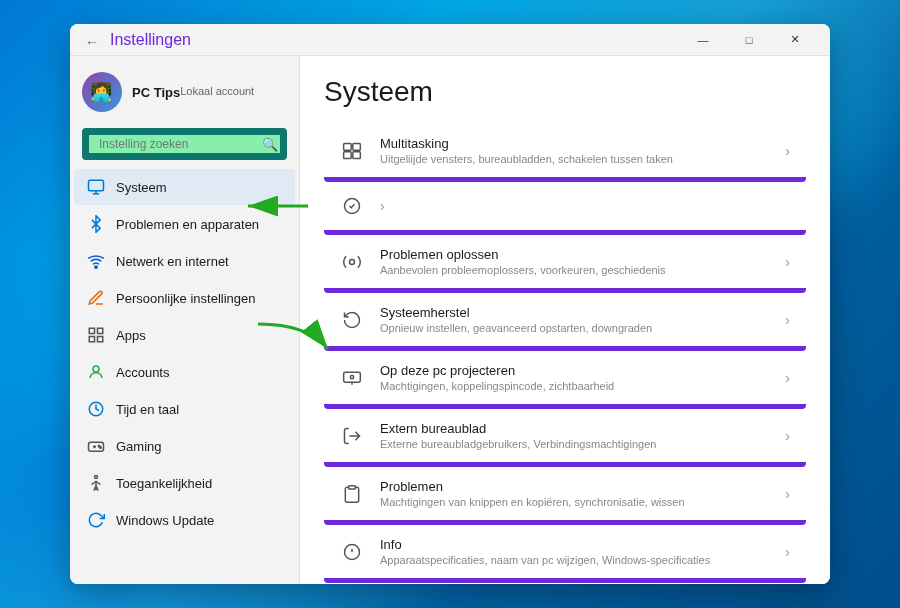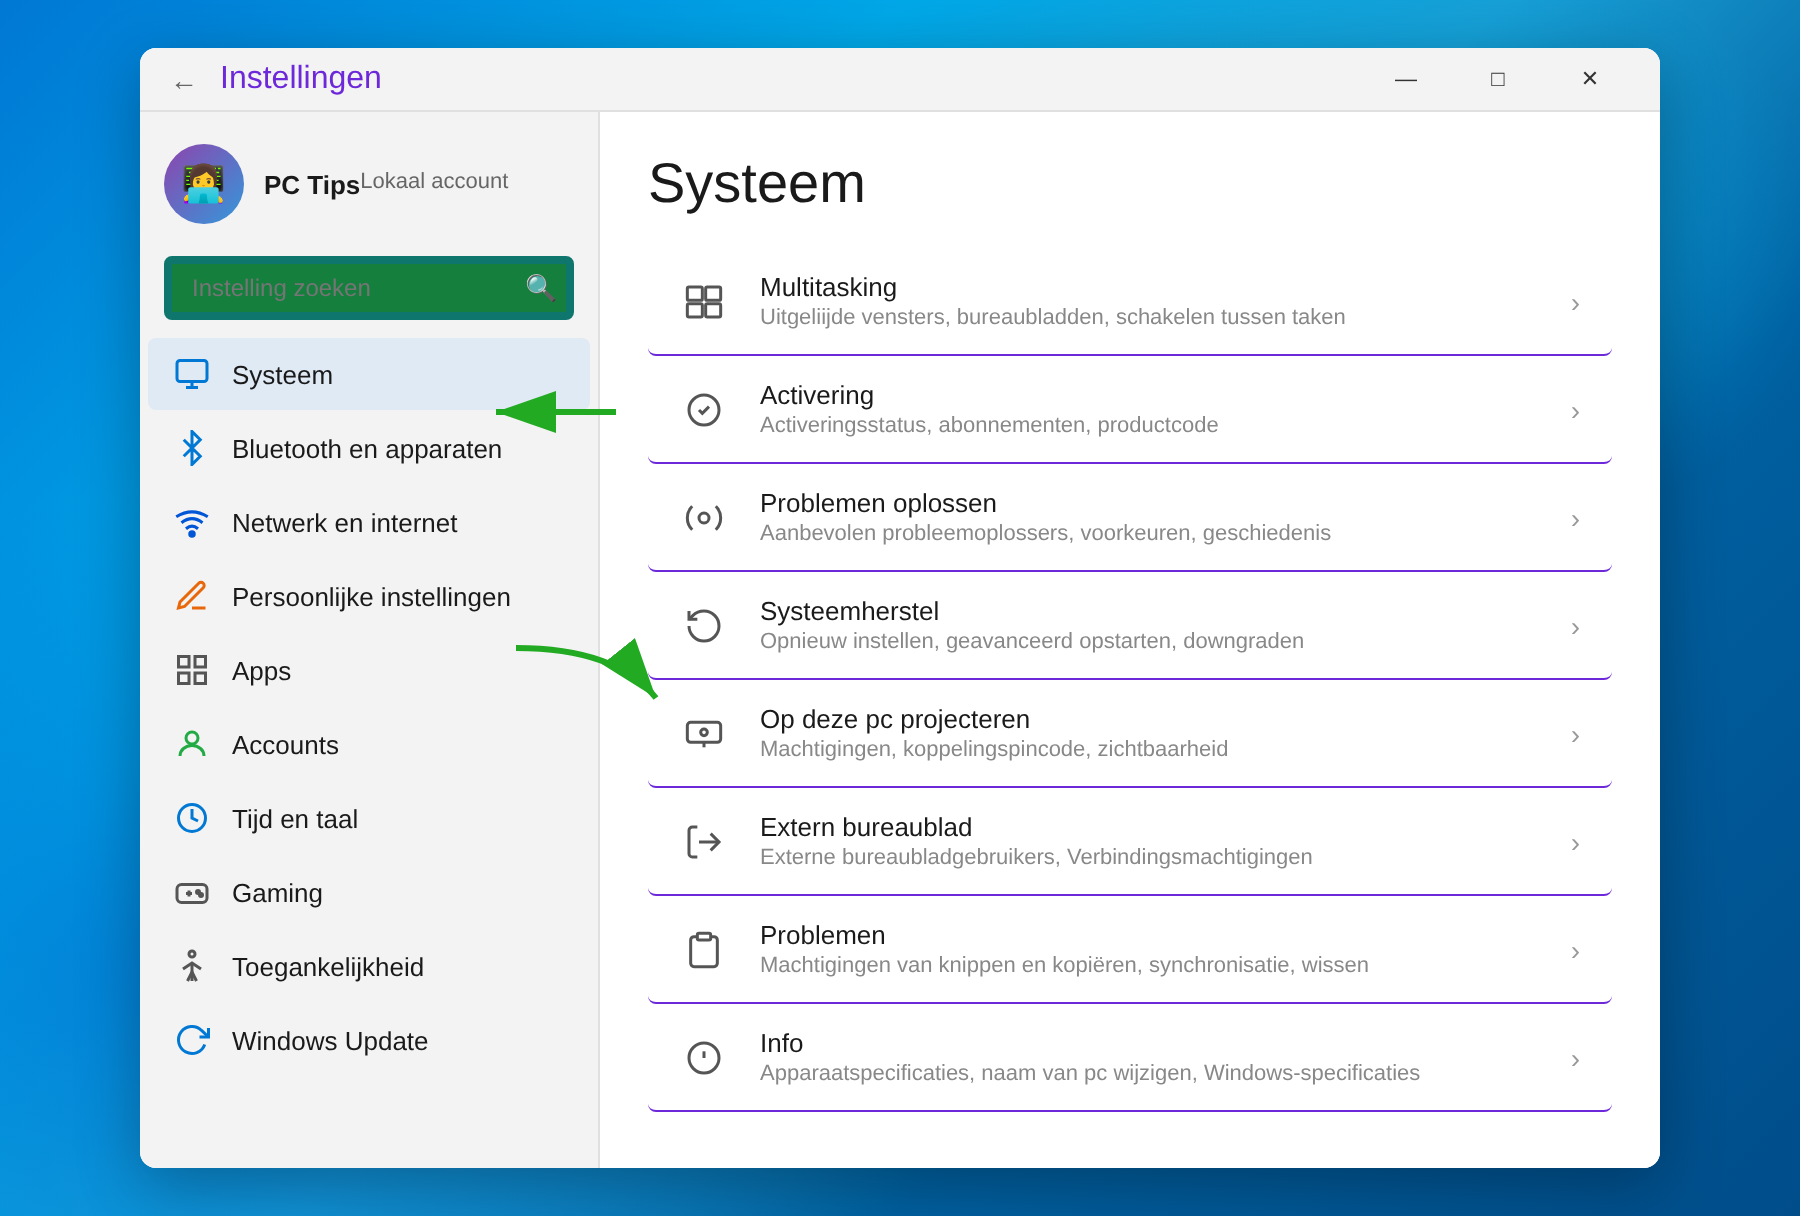--- a/index.html
+++ b/index.html
@@ -136,25 +136,25 @@
 
     
     .sidebar-search {
       margin: 0 12px 8px 12px;
       position: relative;
     }
 
     .sidebar-search input {
       width: 100%;
       height: 32px;
-      border: 4px solid #0f766e;
+      border: 7px solid #0f766e;
       border-radius: 4px;
       padding: 0 32px 0 10px;
       font-size: 12px;
-      background: #15803d;
+      background: #86efac;
       outline: none;
     }
 
     .sidebar-search-icon {
       position: absolute;
       right: 8px;
       top: 50%;
       transform: translateY(-50%);
       color: #666;
       font-size: 13px;
@@ -203,21 +203,21 @@
       font-weight: 300;
       color: #1a1a1a;
       margin-bottom: 16px;
     }
 
     
     .settings-item {
       display: flex;
       align-items: center;
       padding: 12px 16px;
-      border-bottom: 1px solid #6d28d9;
+      border-bottom: 5px solid #6d28d9;
       cursor: pointer;
       gap: 16px;
       border-radius: 4px;
     }
 
     .settings-icon {
       width: 24px;
       height: 24px;
       display: flex;
       align-items: center;
@@ -321,21 +321,21 @@
                 </svg>
               </div>
       <span class="nav-label">Systeem</span>
     </div>
             <div class="nav-item">
       <div class="nav-icon">
                 <svg width="18" height="18" viewBox="0 0 24 24" fill="none" stroke="#0078d4" stroke-width="2">
                   <polyline points="6.5 6.5 17.5 17.5 12 23 12 1 17.5 6.5 6.5 17.5"></polyline>
                 </svg>
               </div>
-      <span class="nav-label">Bluetooth en apparaten</span>
+      <span class="nav-label">Problemen en apparaten</span>
     </div>
             <div class="nav-item">
       <div class="nav-icon">
                 <svg width="18" height="18" viewBox="0 0 24 24" fill="none" stroke="#0056d6" stroke-width="2">
                   <path d="M1.5 8.5 Q12 2 22.5 8.5"></path>
                   <path d="M5 12.5 Q12 7 19 12.5"></path>
                   <path d="M8 16.5 Q12 13 16 16.5"></path>
                   <circle cx="12" cy="20" r="1.5" fill="#0056d6"></circle>
                 </svg>
               </div>
@@ -432,24 +432,20 @@
       </div>
       <div class="settings-chevron">›</div>
     </div>
             <div class="settings-item">
       <div class="settings-icon">
                 <svg width="20" height="20" viewBox="0 0 24 24" fill="none" stroke="#555" stroke-width="1.8">
                   <circle cx="12" cy="12" r="9"></circle>
                   <polyline points="9 12 11 14 15 10"></polyline>
                 </svg>
               </div>
-      <div class="settings-text">
-        <div class="settings-title">Activering</div>
-        <div class="settings-desc">Activeringsstatus, abonnementen, productcode</div>
-      </div>
       <div class="settings-chevron">›</div>
     </div>
             <div class="settings-item">
       <div class="settings-icon">
                 <svg width="20" height="20" viewBox="0 0 24 24" fill="none" stroke="#555" stroke-width="1.8">
                   <circle cx="12" cy="12" r="3"></circle>
                   <path d="M19.07 4.93a10 10 0 0 1 0 14.14"></path>
                   <path d="M4.93 4.93a10 10 0 0 0 0 14.14"></path>
                 </svg>
               </div>

